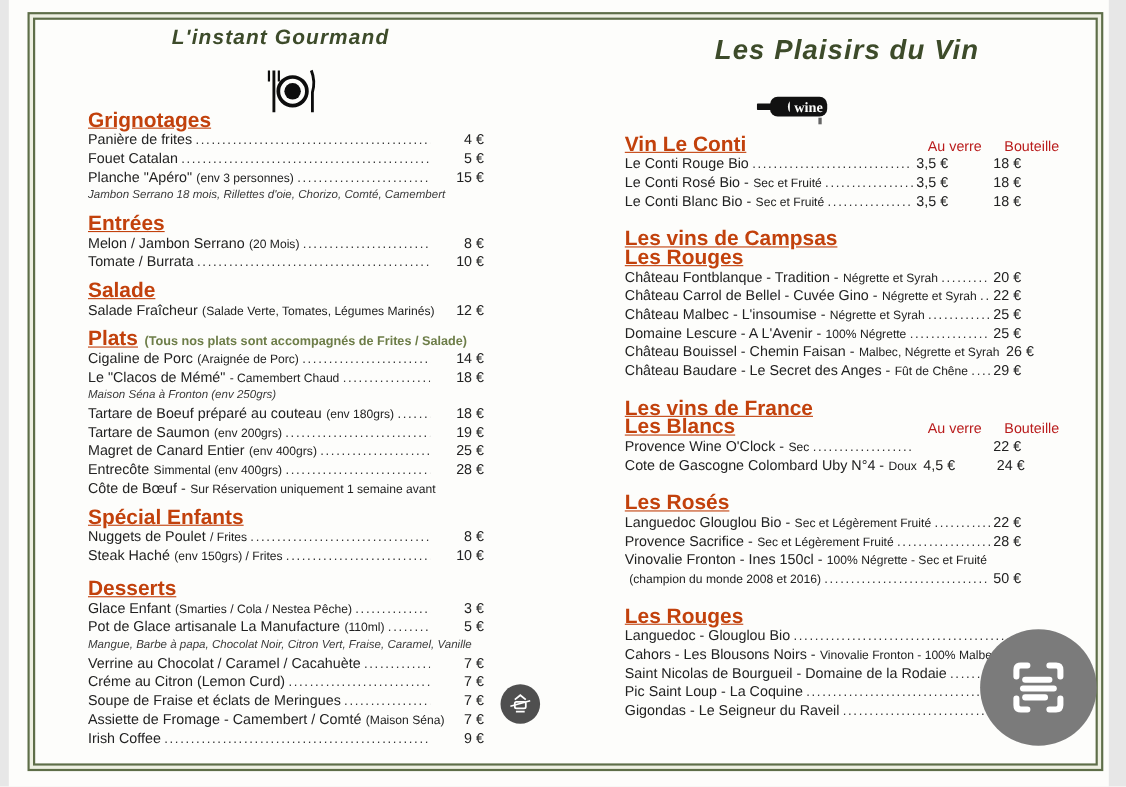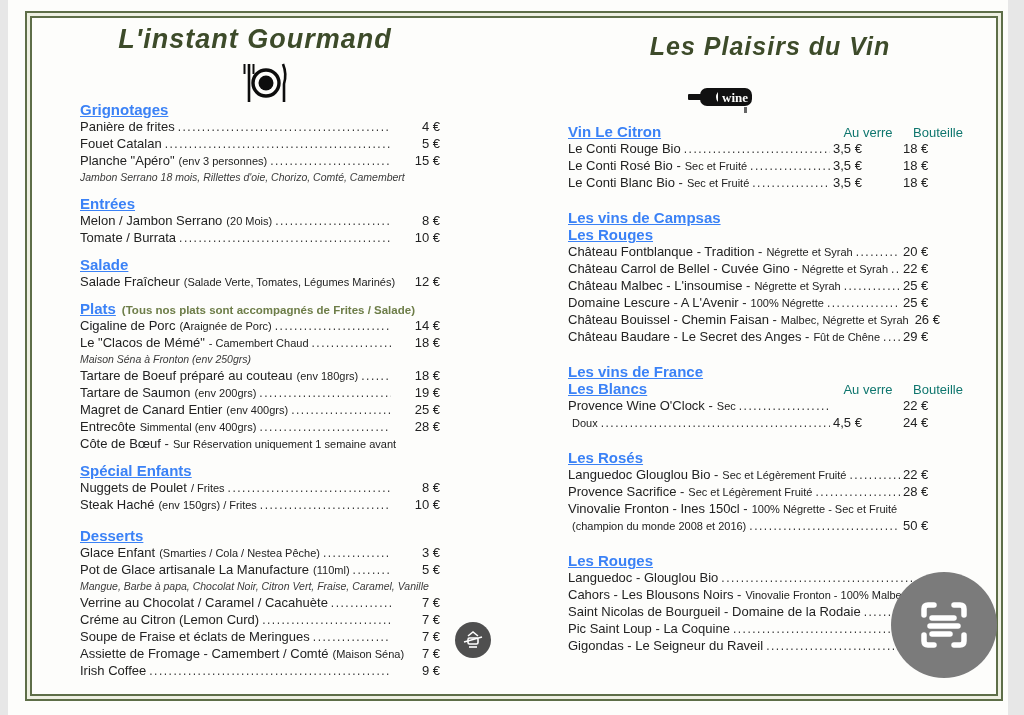--- a/index.html
+++ b/index.html
@@ -1,37 +1,37 @@
 <!DOCTYPE html>
 <html><head>
 <meta charset="utf-8">
 <style>
   html,body{margin:0;padding:0;}
   body{width:1024px;height:715px;background:#e7e7e7;font-family:"Liberation Sans","DejaVu Sans",sans-serif;position:relative;overflow:hidden;}
   .page{position:absolute;left:8px;top:0;width:1000px;height:715px;background:#fdfdfb;}
   .frame{position:absolute;left:17px;top:11px;width:974px;height:686px;border:2px solid #5e6e48;box-shadow:inset 0 0 0 3px #eef0e2;}
   .frame-inner{position:absolute;inset:3px;border:2px solid #5e6e48;}
   .title{position:absolute;margin:0;font-style:italic;font-weight:bold;color:#3d4b2a;text-align:center;letter-spacing:1px;}
-  .title-left{left:52px;top:24px;width:390px;font-size:27px;}
+  .title-left{left:52px;top:24px;width:390px;font-size:19px;}
   .title-right{left:557px;top:32px;width:410px;font-size:25px;}
   .icon-plate{position:absolute;left:232px;top:62px;}
   .icon-wine{position:absolute;left:680px;top:84px;}
   .col{position:absolute;color:#222;font-size:13px;}
   .col-food{left:72px;top:101px;width:360px;}
   .col-wine{left:560px;top:123px;width:405px;}
   .sec{margin-top:10px;}
   .sec:first-child{margin-top:0;}
   .sec.big-gap{margin-top:14px;}
   .col-wine .sec{margin-top:18px;}
   .col-wine .sec:first-child{margin-top:0;}
   .head-row{display:flex;align-items:baseline;height:17px;line-height:17px;}
-  .sec-heading{font-weight:bold;color:#3b82f6;text-decoration:underline;font-size:15px;}
+  .sec-heading{font-weight:bold;color:#c2410c;text-decoration:underline;font-size:19px;}
   .sec-heading-note{font-weight:bold;color:#6d7d48;font-size:11.5px;margin-left:6px;}
   .col-head-spacer{flex:1;}
-  .colhdr{width:70px;text-align:center;color:#0f766e;font-size:13px;}
+  .colhdr{width:70px;text-align:center;color:#b91c1c;font-size:13px;}
   .row{display:flex;align-items:baseline;height:17px;line-height:17px;white-space:nowrap;overflow:hidden;}
   .row.note{height:16px;line-height:16px;font-style:italic;font-size:10.5px;color:#3a3a3a;}
   .nm{font-size:13px;}
   .dt{font-size:11px;margin-left:4px;}
   .dots{flex:1;overflow:hidden;letter-spacing:1.5px;color:#333;font-size:12px;margin:0 3px;}
   .gap{flex:1;}
   .price{width:46px;text-align:right;font-size:13px;}
   .cell{width:70px;text-align:left;font-size:13px;}
   .badge-fm{position:absolute;left:447px;top:622px;width:36px;height:36px;border-radius:50%;background:#4f4f4f;display:flex;align-items:center;justify-content:center;}
   .scan-btn{position:absolute;left:883px;top:572px;width:106px;height:106px;border-radius:50%;background:#7b7b7b;border:none;padding:0;display:flex;align-items:center;justify-content:center;cursor:pointer;}
@@ -225,21 +225,21 @@
         <div class="row">
           <span class="nm">Irish Coffee</span>
           <span class="dots">....................................................................................................................................................................................</span>
           <span class="price">9 €</span>
         </div>
       </div>
     </div>
   <div class="col col-wine">
       <div class="sec">
         <div class="head-row">
-          <span class="sec-heading">Vin Le Citron</span>
+          <span class="sec-heading">Vin Le Conti</span>
           <span class="col-head-spacer"></span>
           <span class="colhdr">Au verre</span>
           <span class="colhdr">Bouteille</span>
         </div>
         <div class="row">
           <span class="nm">Le Conti Rouge Bio</span>
           <span class="dots">....................................................................................................................................................................................</span>
           <span class="cell">3,5 €</span>
           <span class="cell">18 €</span>
         </div>
@@ -313,20 +313,21 @@
           <span class="colhdr">Bouteille</span>
         </div>
         <div class="row">
           <span class="nm">Provence Wine O'Clock -</span>
           <span class="dt">Sec</span>
           <span class="dots">....................................................................................................................................................................................</span>
           <span class="cell"></span>
           <span class="cell">22 €</span>
         </div>
         <div class="row">
+          <span class="nm">Cote de Gascogne Colombard Uby N°4 -</span>
           <span class="dt">Doux</span>
           <span class="dots">....................................................................................................................................................................................</span>
           <span class="cell">4,5 €</span>
           <span class="cell">24 €</span>
         </div>
       </div>
       <div class="sec">
         <div class="head-row">
           <span class="sec-heading">Les Rosés</span>
         </div>

